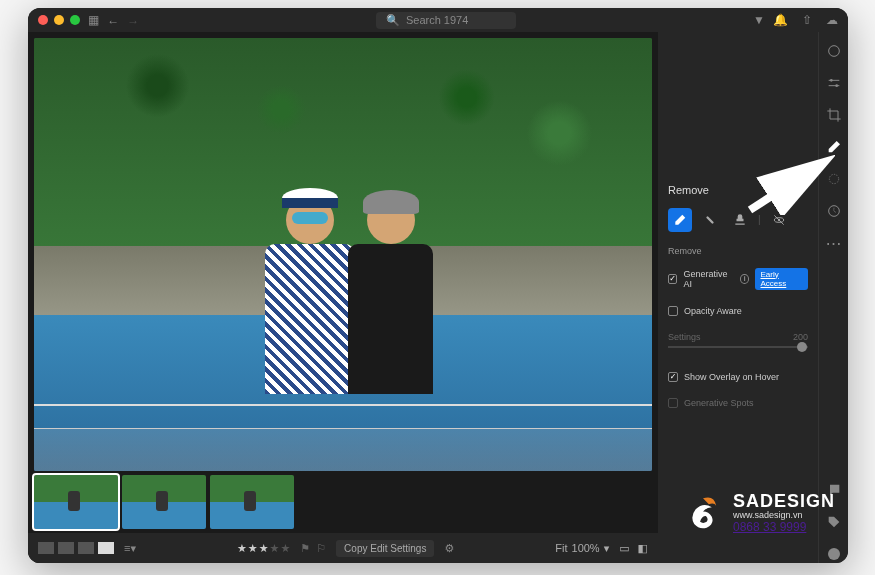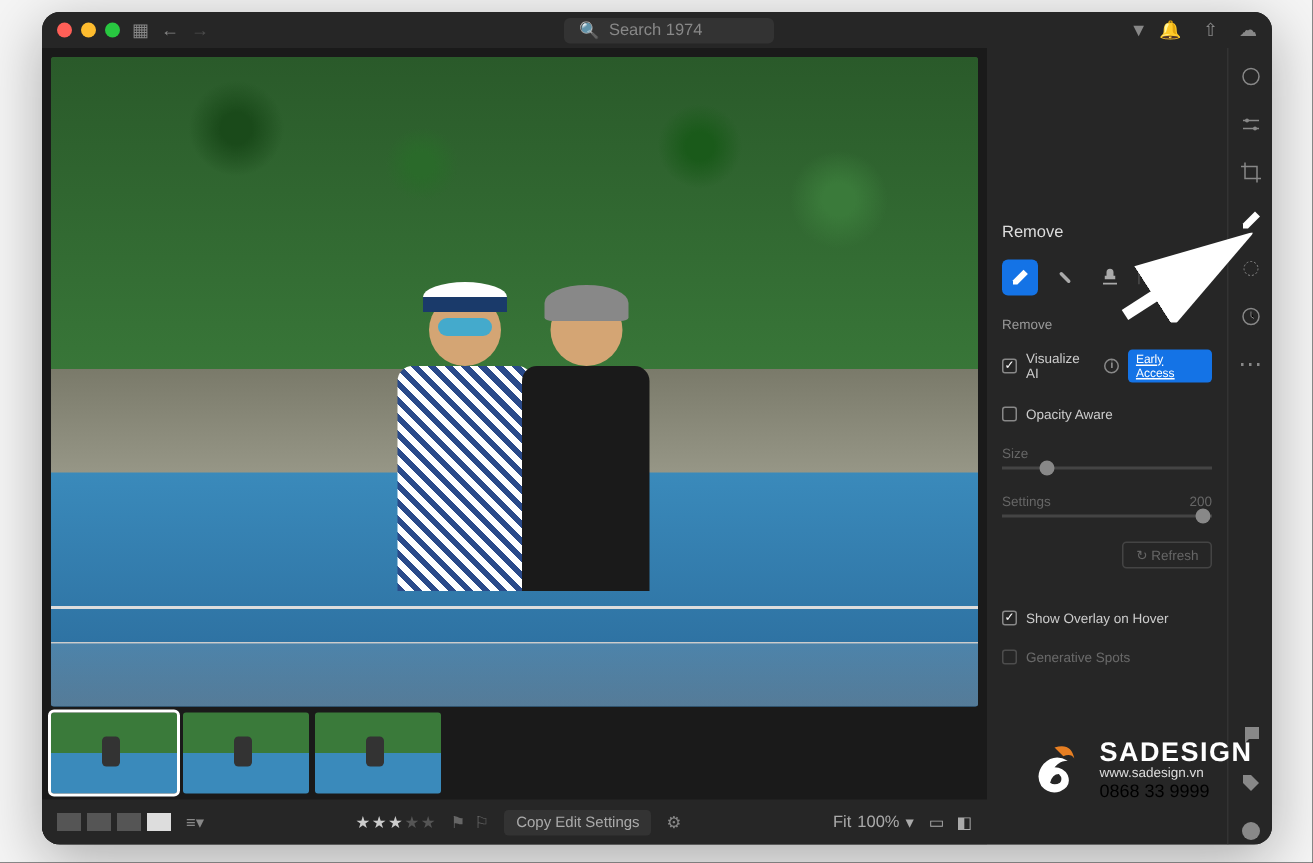--- a/index.html
+++ b/index.html
@@ -76,21 +76,21 @@
 .rail-spacer { flex:1; }
 
 .arrow-overlay { position:absolute; top:155px; right:40px; pointer-events:none; }
 .arrow-overlay svg { width:90px; height:60px; }
 
 .watermark { position:absolute; bottom:40px; right:40px; display:flex; align-items:center; gap:8px; color:#fff; pointer-events:none;justify-content:center; }
 .wm-logo { width:44px; height:44px; }
 .wm-text { display:flex; flex-direction:column; line-height:1.1; }
 .wm-brand { font-size:18px; font-weight:700; letter-spacing:1px; }
 .wm-url { font-size:9px; color:#ddd; }
-.wm-phone { font-size:12px; color:#000000; }
+.wm-phone { font-size:12px; color:#4c1d95;text-decoration:underline; }
 </style>
 </head>
 <body>
 
 <div class="window">
 
   <div class="titlebar">
     <div class="traffic-lights">
       <div class="tl tl-close"></div>
       <div class="tl tl-min"></div>
@@ -198,47 +198,36 @@
           <svg width="14" height="14" viewBox="0 0 24 24">
               <ellipse cx="12" cy="12" rx="8" ry="4" fill="none" stroke="currentColor" stroke-width="1.5"></ellipse>
               <circle cx="12" cy="12" r="2" fill="currentColor"></circle>
               <line x1="4" y1="4" x2="20" y2="20" stroke="currentColor" stroke-width="1.5"></line>
             </svg>
         </div>
       </div>
       <div class="subhead">Remove</div>
       <div class="check-row">
         <div class="checkbox checked"></div>
-        <span>Visualize AI</span>
+        <span>Generative AI</span>
         <span class="info-icon">i</span>
         <span class="badge">Early Access</span>
       </div>
       <div class="check-row">
         <div class="checkbox"></div>
         <span>Opacity Aware</span>
-      </div>
-      <div class="slider-row">
-        <div class="slider-label">
-            <span>Size</span>
-          </div>
-        <div class="slider-track">
-            <div class="slider-thumb" style="left:18%"></div>
-          </div>
       </div>
       <div class="slider-row">
         <div class="slider-label">
             <span>Settings</span>
             <span>200</span>
           </div>
         <div class="slider-track">
             <div class="slider-thumb" style="left:92%"></div>
           </div>
-      </div>
-      <div style="text-align:right; margin:4px 0 8px">
-        <button class="refresh-btn">↻ <span>Refresh</span></button>
       </div>
       <div style="clear:both"></div>
       <div class="check-row">
         <div class="checkbox checked"></div>
         <span>Show Overlay on Hover</span>
       </div>
       <div class="check-row" style="opacity:.4">
         <div class="checkbox"></div>
         <span>Generative Spots</span>
       </div>

